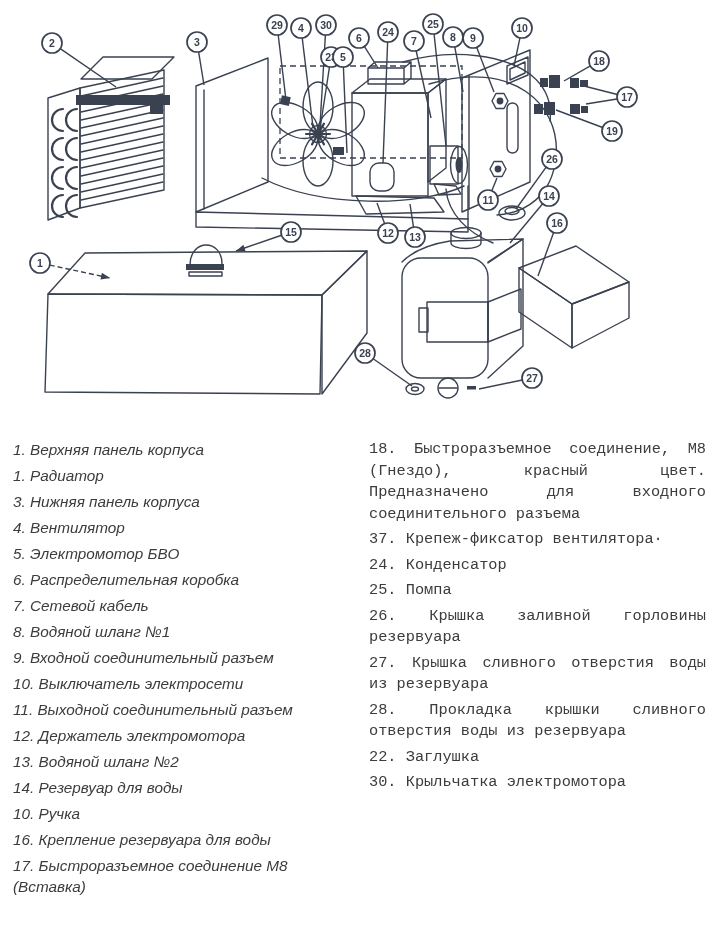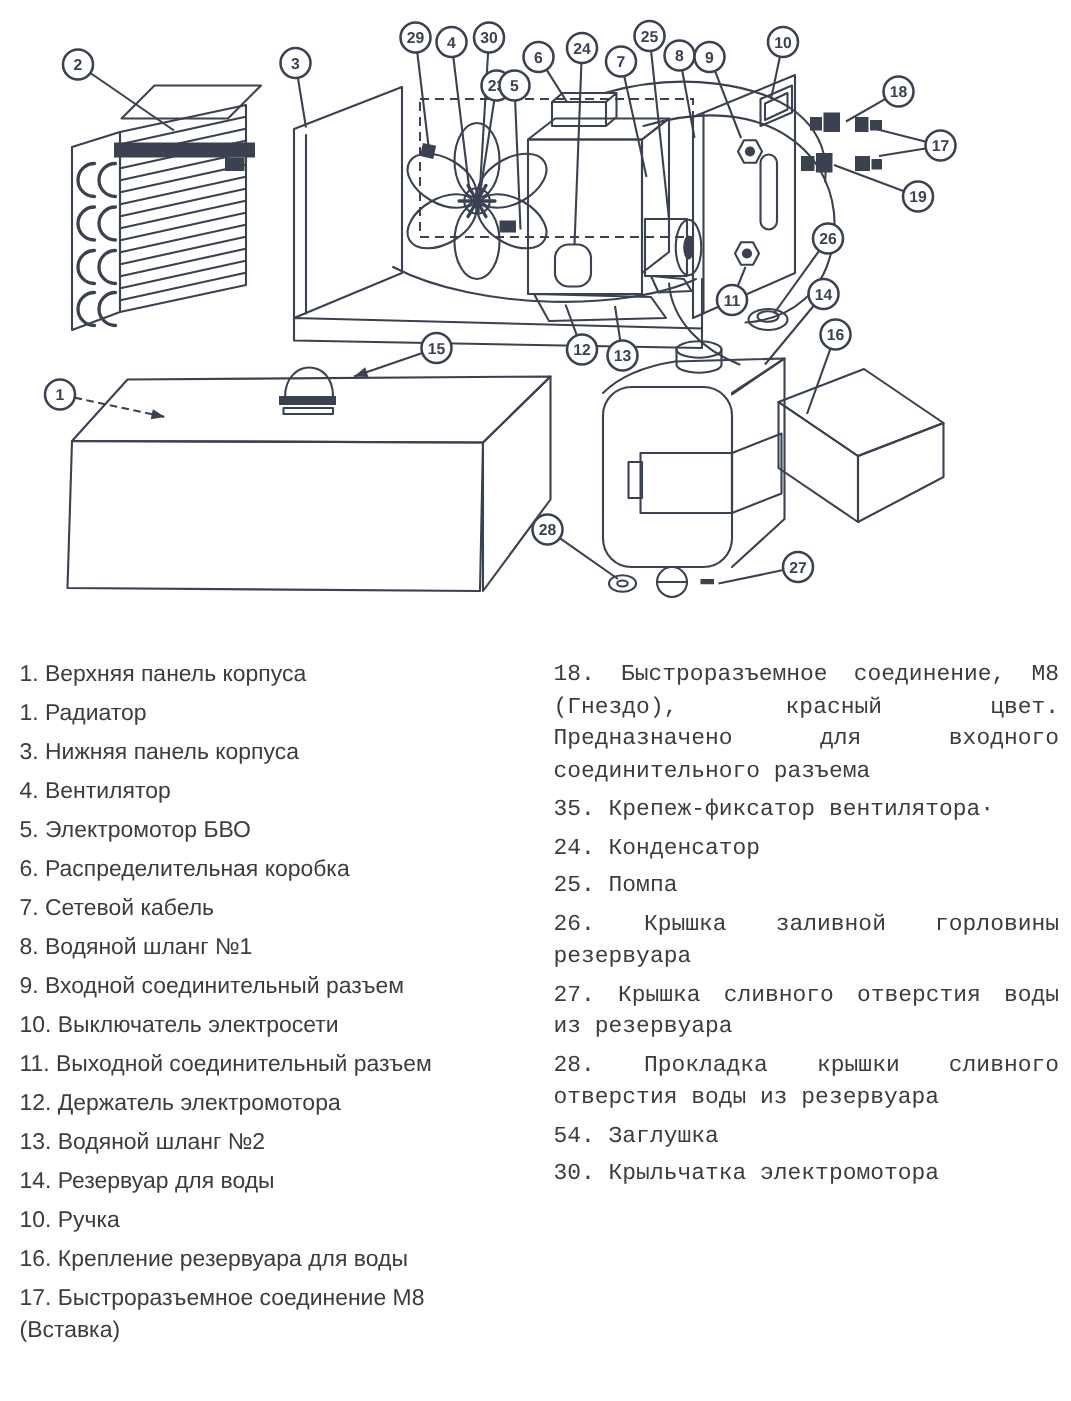--- a/index.html
+++ b/index.html
@@ -15,21 +15,21 @@
   .ln2{fill:none;stroke:var(--ink);stroke-width:2.2;stroke-linejoin:round;stroke-linecap:round;}
   .fd{fill:var(--ink);stroke:none;}
   .dash{fill:none;stroke:var(--ink);stroke-width:1.3;stroke-dasharray:6 4;}
   .leader{stroke:var(--ink);stroke-width:1.4;fill:none;}
   .ah{fill:var(--ink);}
   .balloon{fill:#fff;stroke:var(--ink);stroke-width:1.7;}
   .bnum{fill:var(--ink);font-size:10.5px;font-weight:700;text-anchor:middle;
         font-family:"Liberation Sans",sans-serif;}
   
   .col{position:absolute;top:439px;color:var(--txt);font-size:15.3px;}
-  .col-left{left:13px;width:348px;}
+  .col-left{left:13px;width:348px;font-style:italic;}
   .col-right{left:369px;width:337px;text-align:justify;font-family:Liberation Mono, monospace;}
   .col-left .item{line-height:21px;margin:0 0 5px;white-space:pre-line;}
   .col-right .item{line-height:21.5px;margin:0 0 4px;}
 </style>
 </head>
 <body>
 
 <div class="diagram">
 <svg width="714" height="435" viewBox="0 0 714 435" xmlns="http://www.w3.org/2000/svg">
 
@@ -324,21 +324,21 @@
     <p class="item">12. Держатель электромотора</p>
     <p class="item">13. Водяной шланг №2</p>
     <p class="item">14. Резервуар для воды</p>
     <p class="item">10. Ручка</p>
     <p class="item">16. Крепление резервуара для воды</p>
     <p class="item">17. Быстроразъемное соединение М8
 (Вставка)</p>
   </div>
 <div class="col col-right">
     <p class="item">18. Быстроразъемное соединение, М8 (Гнездо), красный цвет. Предназначено для входного соединительного разъема</p>
-    <p class="item">35. Крепеж-фиксатор вентилятора·</p>
+    <p class="item">37. Крепеж-фиксатор вентилятора·</p>
     <p class="item">24. Конденсатор</p>
     <p class="item">25. Помпа</p>
     <p class="item">26. Крышка заливной горловины резервуара</p>
     <p class="item">27. Крышка сливного отверстия воды из резервуара</p>
     <p class="item">28. Прокладка крышки сливного отверстия воды из резервуара</p>
-    <p class="item">54. Заглушка</p>
+    <p class="item">22. Заглушка</p>
     <p class="item">30. Крыльчатка электромотора</p>
   </div>
 
 </body></html>

